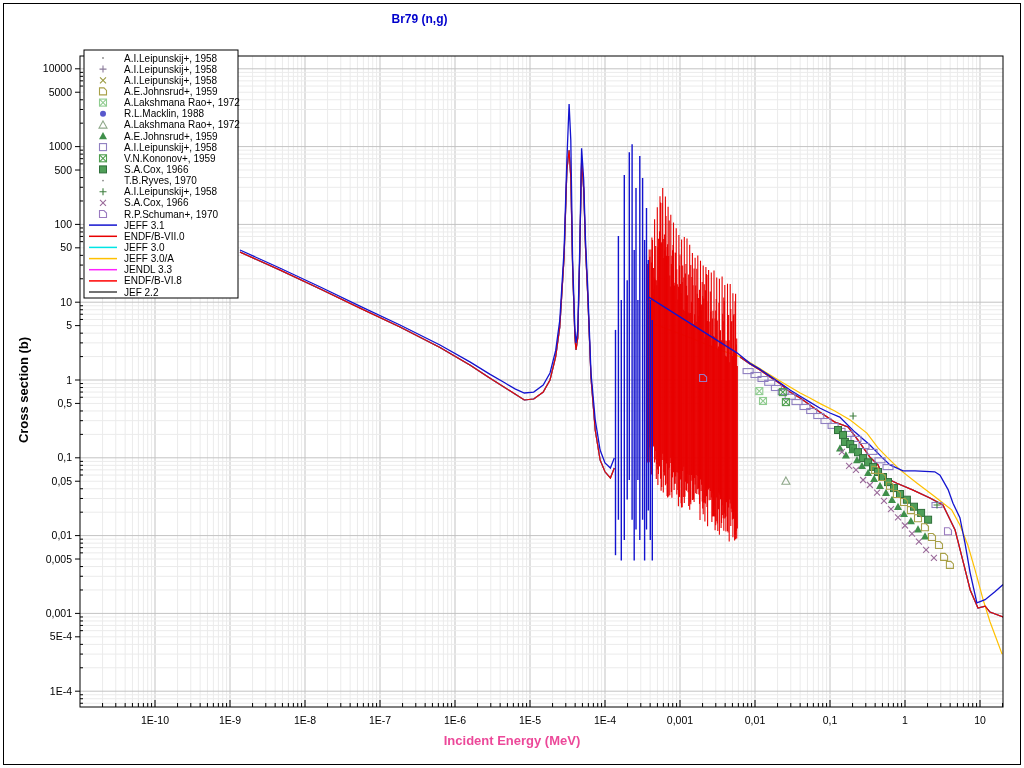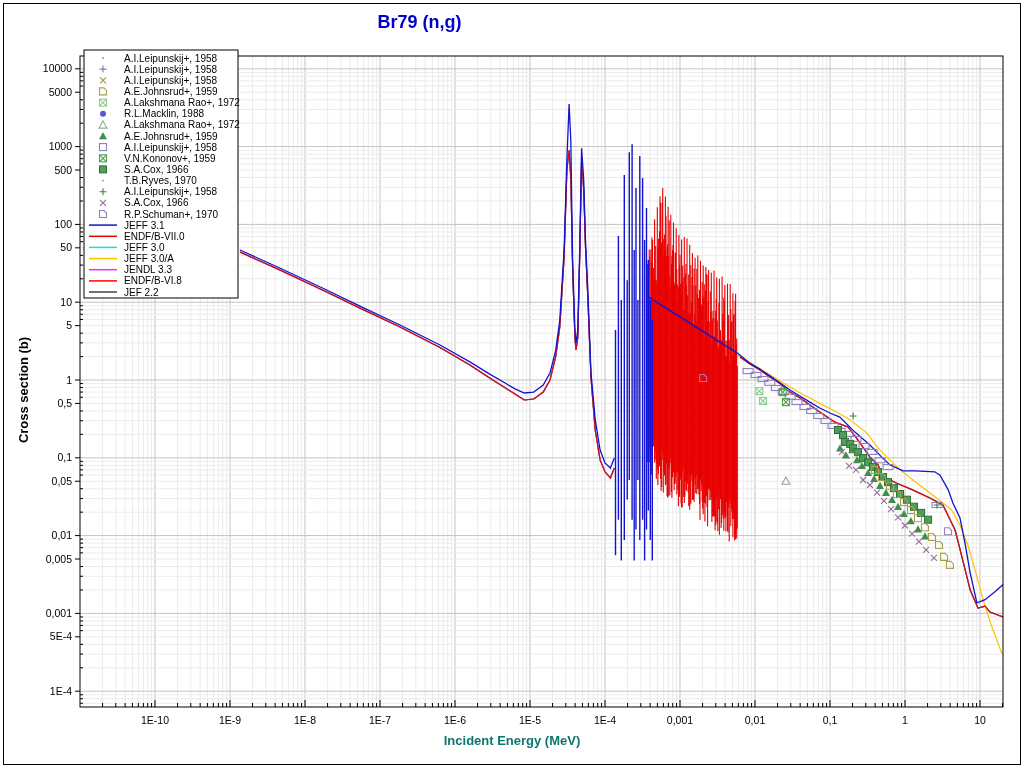--- a/index.html
+++ b/index.html
@@ -1,22 +1,22 @@
 <!DOCTYPE html>
 <html><head>
 <meta charset="utf-8">
 <style>
   html,body{margin:0;padding:0;background:#fff;}
   .window{position:relative;width:1024px;height:768px;background:#ffffff;overflow:hidden;
           font-family:"Liberation Sans", sans-serif;}
   .frame{position:absolute;left:3px;top:3px;right:3px;bottom:3px;border:1px solid #000;}
   .title{position:absolute;left:0;top:12px;width:839px;text-align:center;
-         font-size:18px;font-weight:bold;color:#0000cc;}
+         font-size:12px;font-weight:bold;color:#0000cc;}
   .xlabel{position:absolute;left:0;top:733px;width:1024px;text-align:center;
-          font-size:13px;font-weight:bold;color:#0f766e;}
+          font-size:13px;font-weight:bold;color:#ec4899;}
   .ylabel{position:absolute;left:-56px;top:382px;width:160px;height:16px;text-align:center;
           font-size:13px;font-weight:bold;color:#000;transform:rotate(-90deg);}
   svg{position:absolute;left:0;top:0;}
   text{font-family:"Liberation Sans", sans-serif;}
 </style>
 </head>
 <body>
 
 <div class="window">
   <div class="frame"></div>

